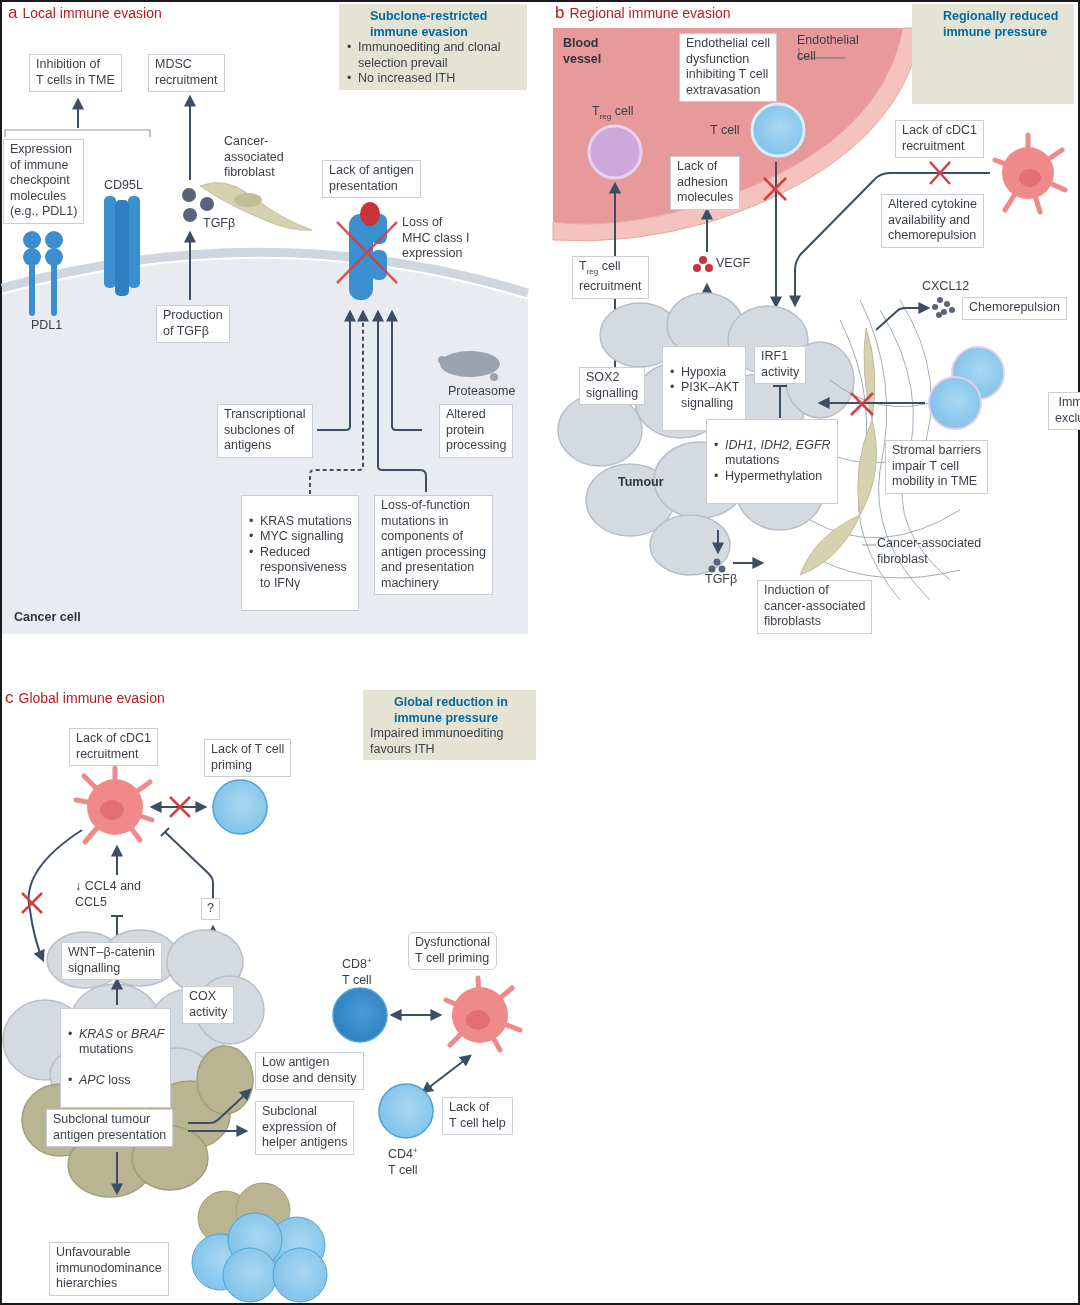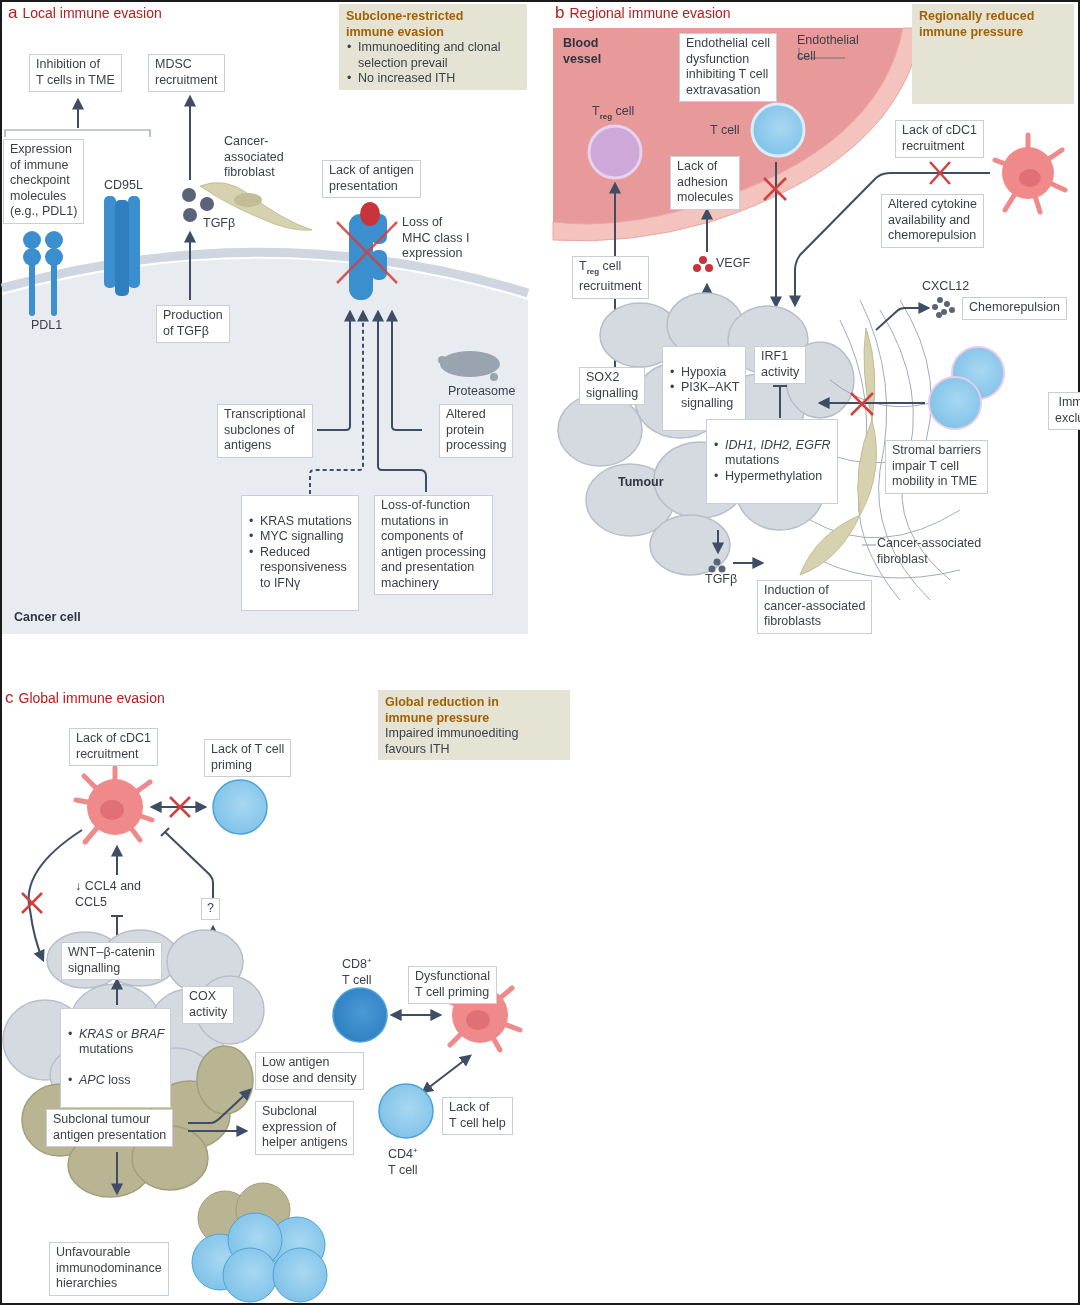--- a/index.html
+++ b/index.html
@@ -9,29 +9,29 @@
            border: 2px solid #1a1a1a; box-sizing: content-box; }
   svg#art { position: absolute; left: 0; top: 0; }
   .lbl { position: absolute; font-size: 12.5px; line-height: 15.5px; color: #3a3f48; white-space: pre-line; }
   .box { position: absolute; background: #ffffff; border: 1px solid #c9cdd4; padding: 2px 6px 3px 6px;
          font-size: 12.5px; line-height: 15.5px; color: #3a3f48; white-space: pre-line; box-sizing: border-box; }
   .box ul { margin: 0; padding: 0 0 0 12px; list-style: none; }
   .box li { position: relative; white-space: pre-line; }
   .box li::before { content: "\2022"; position: absolute; left: -11px; color: #3a3f48; }
   .note { position: absolute; background: #e5e3d3; padding: 5px 6px 6px 7px; font-size: 12.5px; line-height: 15.5px;
           color: #3a3f48; box-sizing: border-box; }
-  .note .nt { font-weight: bold; color: #a16207; white-space: pre-line; }
+  .note .nt { font-weight: bold; color: #0369a1; white-space: pre-line; margin-left: 24px; }
   .note ul { margin: 0; padding: 0 0 0 12px; list-style: none; }
   .note li { position: relative; white-space: pre-line; }
   .note li::before { content: "\2022"; position: absolute; left: -11px; }
   .panel-title { position: absolute; font-weight: normal; font-size: 14px; color: #b91c1c; }
   .panel-title .letter { font-size: 17px; margin-right: 5px; }
   .bold { font-weight: bold; color: #2f3440; }
   .it { font-style: italic; }
-  sub { font-size: 8px; font-weight: bold; }
+  sub { font-size: 8px; }
   sup { font-size: 8px; }
 </style>
 </head>
 <body>
 
 <div class="frame"></div>
 
 <svg id="art" width="1080" height="1305" viewBox="0 0 1080 1305">
   <defs>
     <marker id="ah" viewBox="0 0 10 10" refX="8" refY="5" markerWidth="6" markerHeight="6" orient="auto-start-reverse">
@@ -407,21 +407,21 @@
 <div class="lbl" style="left:877px; top:536px;">Cancer-associated
 fibroblast</div>
 <div class="lbl" style="left:705px; top:572px;">TGFβ</div>
 <div class="box" style="left:757px; top:580px;">Induction of
 cancer-associated
 fibroblasts</div>
 
 <div class="panel-title" style="left:5px; top:688px;">
   <span class="letter">c</span><span>Global immune evasion</span>
 </div>
-<div class="note" style="left:378px; top:690px; width:192px; height:70px;">
+<div class="note" style="left:363px; top:690px; width:173px; height:70px;">
   <div class="nt">Global reduction in
 immune pressure</div>
   <div style="white-space:pre-line;">Impaired immunoediting
 favours ITH</div>
 </div>
 <div class="box" style="left:69px; top:728px;">Lack of cDC1
 recruitment</div>
 <div class="box" style="left:204px; top:739px;">Lack of T cell
 priming</div>
 <div class="lbl" style="left:75px; top:879px;">↓ CCL4 and
@@ -441,18 +441,18 @@
 <div class="box" style="left:46px; top:1109px;">Subclonal tumour
 antigen presentation</div>
 <div class="box" style="left:255px; top:1101px;">Subclonal
 expression of
 helper antigens</div>
 <div class="box" style="left:49px; top:1199px;margin-top:43px;">Unfavourable
 immunodominance
 hierarchies</div>
 <div class="lbl" style="left:342px; top:953px;"><span>CD8</span><sup>+</sup><span>
 T cell</span></div>
-<div class="box" style="left:408px; top:966px;">Dysfunctional
+<div class="box" style="left:408px; top:932px;border-radius:6px;">Dysfunctional
 T cell priming</div>
 <div class="box" style="left:442px; top:1097px;">Lack of
 T cell help</div>
 <div class="lbl" style="left:388px; top:1143px;"><span>CD4</span><sup>+</sup><span>
 T cell</span></div>
 
 </body></html>

